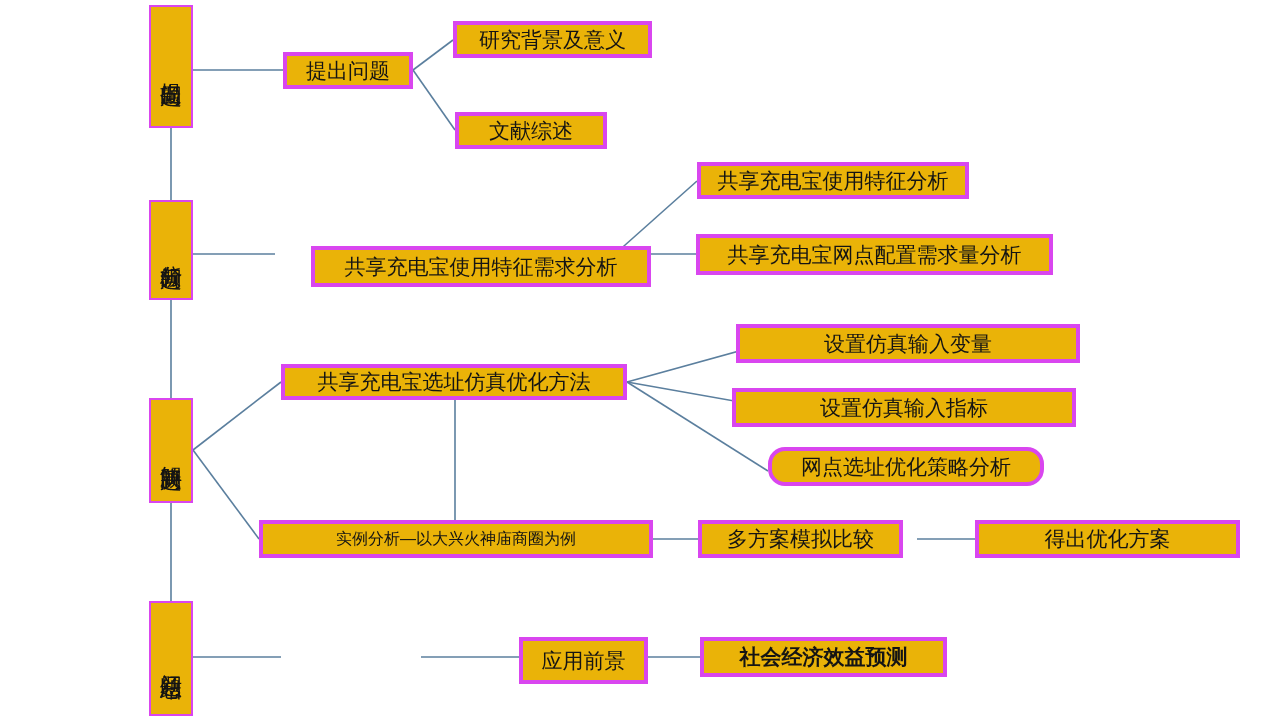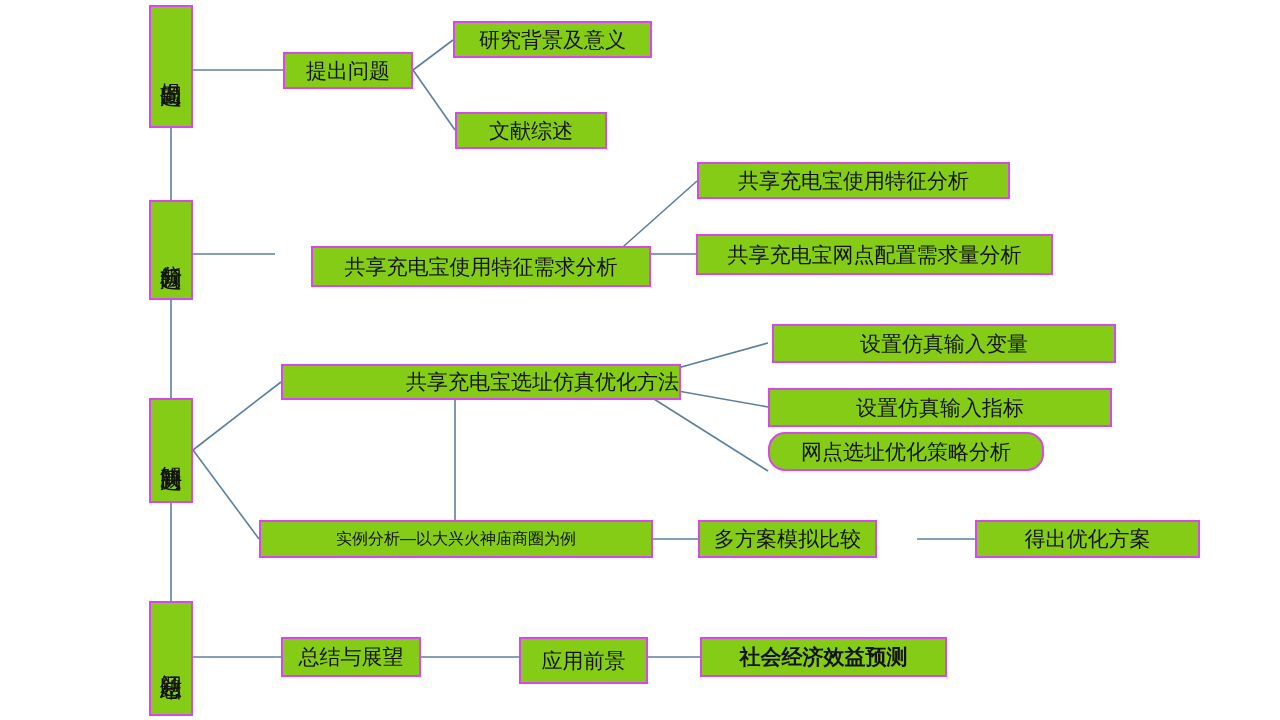--- a/index.html
+++ b/index.html
@@ -19,22 +19,22 @@
     position: absolute;
     left: 0;
     top: 0;
     width: 1280px;
     height: 720px;
     pointer-events: none;
   }
   .node {
     position: absolute;
     box-sizing: border-box;
-    border: 2px solid #d946ef;
-    background: #84cc16;
+    border: 4px solid #d946ef;
+    background: #eab308;
     display: flex;
     align-items: center;
     justify-content: center;
     color: #141414;
     line-height: 1.1;
     white-space: nowrap;
   }
   .node.stage-node {
     writing-mode: vertical-rl;
     text-orientation: upright;
@@ -110,59 +110,56 @@
   </div>
 
   <div class="node f21" style="left:455px; top:112px; width:152px; height:37px;">
     <span class="label">文献综述</span>
   </div>
 
   <div class="node f21" style="left:275px; top:246px; width:340px; height:41px;margin-left:36px;">
     <span class="label">共享充电宝使用特征需求分析</span>
   </div>
 
-  <div class="node f21" style="left:697px; top:162px; width:313px; height:37px;">
+  <div class="node f21" style="left:697px; top:162px; width:272px; height:37px;">
     <span class="label">共享充电宝使用特征分析</span>
   </div>
 
   <div class="node f21" style="left:696px; top:234px; width:357px; height:41px;">
     <span class="label">共享充电宝网点配置需求量分析</span>
   </div>
 
-  <div class="node f21" style="left:281px; top:364px; width:400px; height:36px;justify-content:flex-end;">
+  <div class="node f21" style="left:281px; top:364px; width:346px; height:36px;">
     <span class="label">共享充电宝选址仿真优化方法</span>
   </div>
 
-  <div class="node f21" style="left:772px; top:324px; width:344px; height:39px;">
+  <div class="node f21" style="left:736px; top:324px; width:344px; height:39px;">
     <span class="label">设置仿真输入变量</span>
   </div>
 
-  <div class="node f21" style="left:768px; top:388px; width:344px; height:39px;">
+  <div class="node f21" style="left:732px; top:388px; width:344px; height:39px;">
     <span class="label">设置仿真输入指标</span>
   </div>
 
-  <div class="node f21" style="left:768px; top:432px; width:276px; height:39px;border-radius:17px;">
+  <div class="node f21" style="left:768px; top:447px; width:276px; height:39px;border-radius:17px;">
     <span class="label">网点选址优化策略分析</span>
   </div>
 
   <div class="node f20" style="left:259px; top:520px; width:394px; height:38px;">
     <span class="label">实例分析—以大兴火神庙商圈为例</span>
   </div>
 
-  <div class="node f21" style="left:698px; top:520px; width:179px; height:38px;">
+  <div class="node f21" style="left:698px; top:520px; width:205px; height:38px;">
     <span class="label">多方案模拟比较</span>
   </div>
 
-  <div class="node f21" style="left:975px; top:520px; width:225px; height:38px;">
+  <div class="node f21" style="left:975px; top:520px; width:265px; height:38px;">
     <span class="label">得出优化方案</span>
   </div>
 
-  <div class="node f21" style="left:281px; top:637px; width:140px; height:40px;">
-    <span class="label">总结与展望</span>
-  </div>
 
   <div class="node f21" style="left:519px; top:637px; width:129px; height:47px;">
     <span class="label">应用前景</span>
   </div>
 
   <div class="node f21" style="left:700px; top:637px; width:247px; height:40px;font-weight:bold;">
     <span class="label">社会经济效益预测</span>
   </div>
 
 </div>

